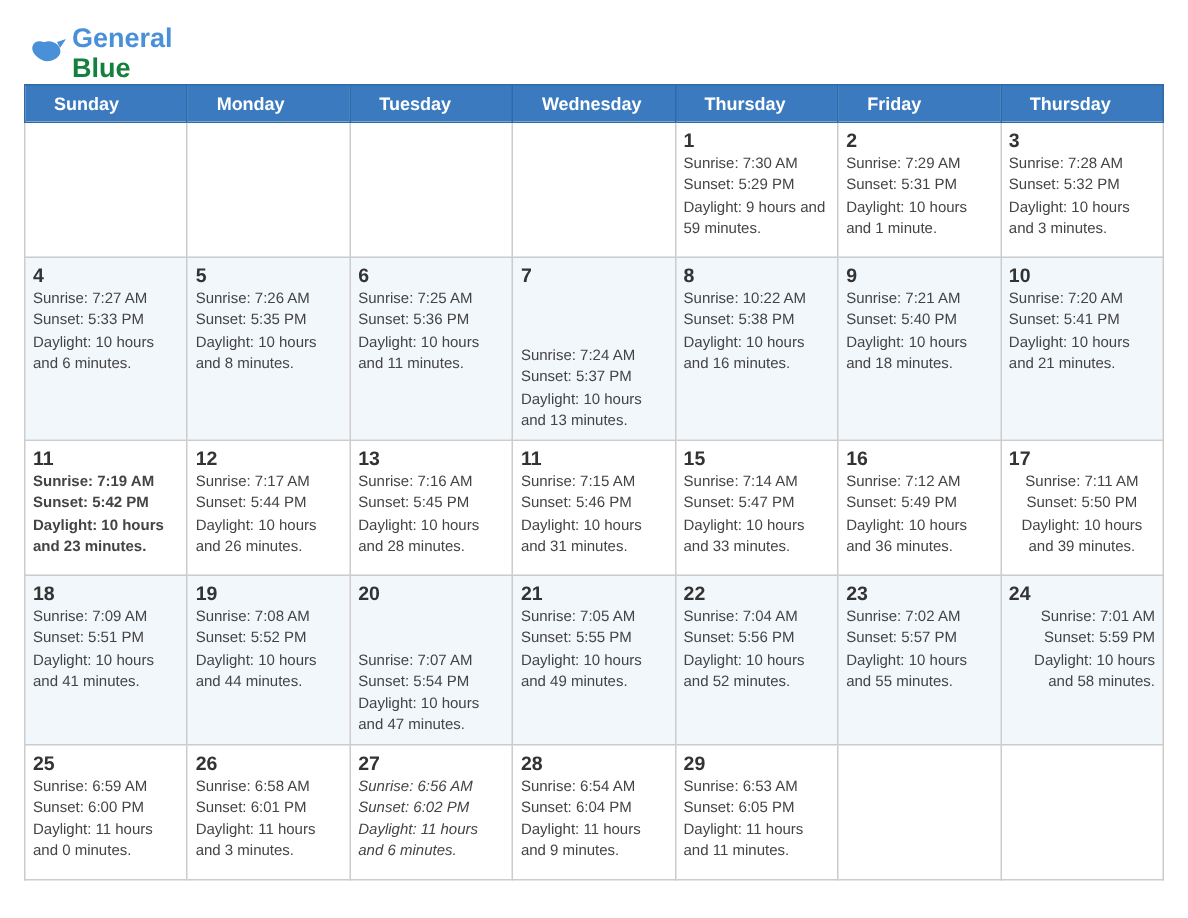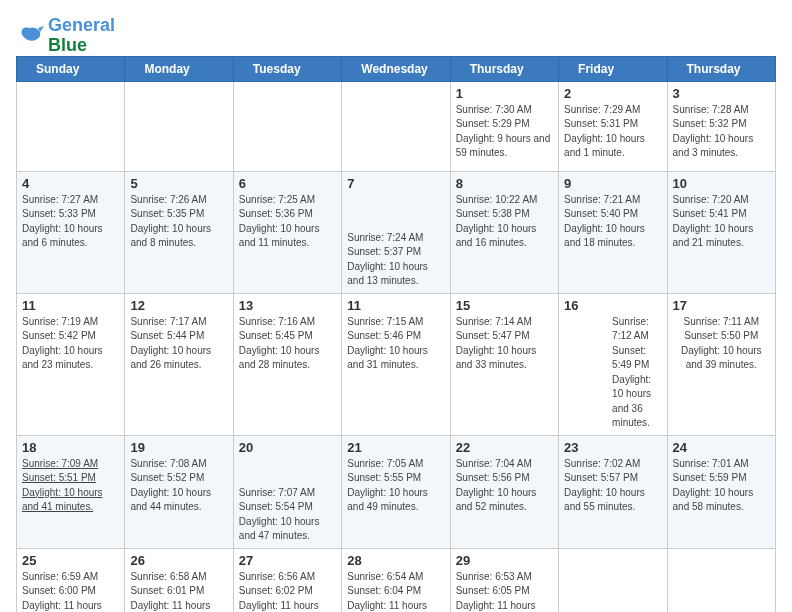--- a/index.html
+++ b/index.html
@@ -187,21 +187,21 @@
         <td>
           <span class="day-number">10</span>
           <div class="day-info" style="white-space: pre-line;">Sunrise: 7:20 AM
 Sunset: 5:41 PM
 Daylight: 10 hours and 21 minutes.</div>
         </td>
       </tr>
       <tr>
         <td>
           <span class="day-number">11</span>
-          <div class="day-info" style="white-space: pre-line;">Sunrise: 7:19 AM
+          <div class="day-info" style="white-space: pre-line; font-weight: bold;">Sunrise: 7:19 AM
 Sunset: 5:42 PM
 Daylight: 10 hours and 23 minutes.</div>
         </td>
         <td>
           <span class="day-number">12</span>
           <div class="day-info" style="white-space: pre-line;">Sunrise: 7:17 AM
 Sunset: 5:44 PM
 Daylight: 10 hours and 26 minutes.</div>
         </td>
         <td>
@@ -217,35 +217,35 @@
 Daylight: 10 hours and 31 minutes.</div>
         </td>
         <td>
           <span class="day-number">15</span>
           <div class="day-info" style="white-space: pre-line;">Sunrise: 7:14 AM
 Sunset: 5:47 PM
 Daylight: 10 hours and 33 minutes.</div>
         </td>
         <td>
           <span class="day-number">16</span>
-          <div class="day-info" style="white-space: pre-line; margin-left: 48px;">Sunrise: 7:12 AM
+          <div class="day-info" style="white-space: pre-line;">Sunrise: 7:12 AM
 Sunset: 5:49 PM
 Daylight: 10 hours and 36 minutes.</div>
         </td>
         <td>
           <span class="day-number">17</span>
           <div class="day-info" style="white-space: pre-line; text-align: center;">Sunrise: 7:11 AM
 Sunset: 5:50 PM
 Daylight: 10 hours and 39 minutes.</div>
         </td>
       </tr>
       <tr>
         <td>
           <span class="day-number">18</span>
-          <div class="day-info" style="white-space: pre-line; text-decoration: underline;">Sunrise: 7:09 AM
+          <div class="day-info" style="white-space: pre-line;">Sunrise: 7:09 AM
 Sunset: 5:51 PM
 Daylight: 10 hours and 41 minutes.</div>
         </td>
         <td>
           <span class="day-number">19</span>
           <div class="day-info" style="white-space: pre-line;">Sunrise: 7:08 AM
 Sunset: 5:52 PM
 Daylight: 10 hours and 44 minutes.</div>
         </td>
         <td>
@@ -267,41 +267,41 @@
 Daylight: 10 hours and 52 minutes.</div>
         </td>
         <td>
           <span class="day-number">23</span>
           <div class="day-info" style="white-space: pre-line;">Sunrise: 7:02 AM
 Sunset: 5:57 PM
 Daylight: 10 hours and 55 minutes.</div>
         </td>
         <td>
           <span class="day-number">24</span>
-          <div class="day-info" style="white-space: pre-line;">Sunrise: 7:01 AM
+          <div class="day-info" style="white-space: pre-line; text-align: right;">Sunrise: 7:01 AM
 Sunset: 5:59 PM
 Daylight: 10 hours and 58 minutes.</div>
         </td>
       </tr>
       <tr>
         <td>
           <span class="day-number">25</span>
           <div class="day-info" style="white-space: pre-line;">Sunrise: 6:59 AM
 Sunset: 6:00 PM
 Daylight: 11 hours and 0 minutes.</div>
         </td>
         <td>
           <span class="day-number">26</span>
           <div class="day-info" style="white-space: pre-line;">Sunrise: 6:58 AM
 Sunset: 6:01 PM
 Daylight: 11 hours and 3 minutes.</div>
         </td>
         <td>
           <span class="day-number">27</span>
-          <div class="day-info" style="white-space: pre-line;">Sunrise: 6:56 AM
+          <div class="day-info" style="white-space: pre-line; font-style: italic;">Sunrise: 6:56 AM
 Sunset: 6:02 PM
 Daylight: 11 hours and 6 minutes.</div>
         </td>
         <td>
           <span class="day-number">28</span>
           <div class="day-info" style="white-space: pre-line;">Sunrise: 6:54 AM
 Sunset: 6:04 PM
 Daylight: 11 hours and 9 minutes.</div>
         </td>
         <td>

